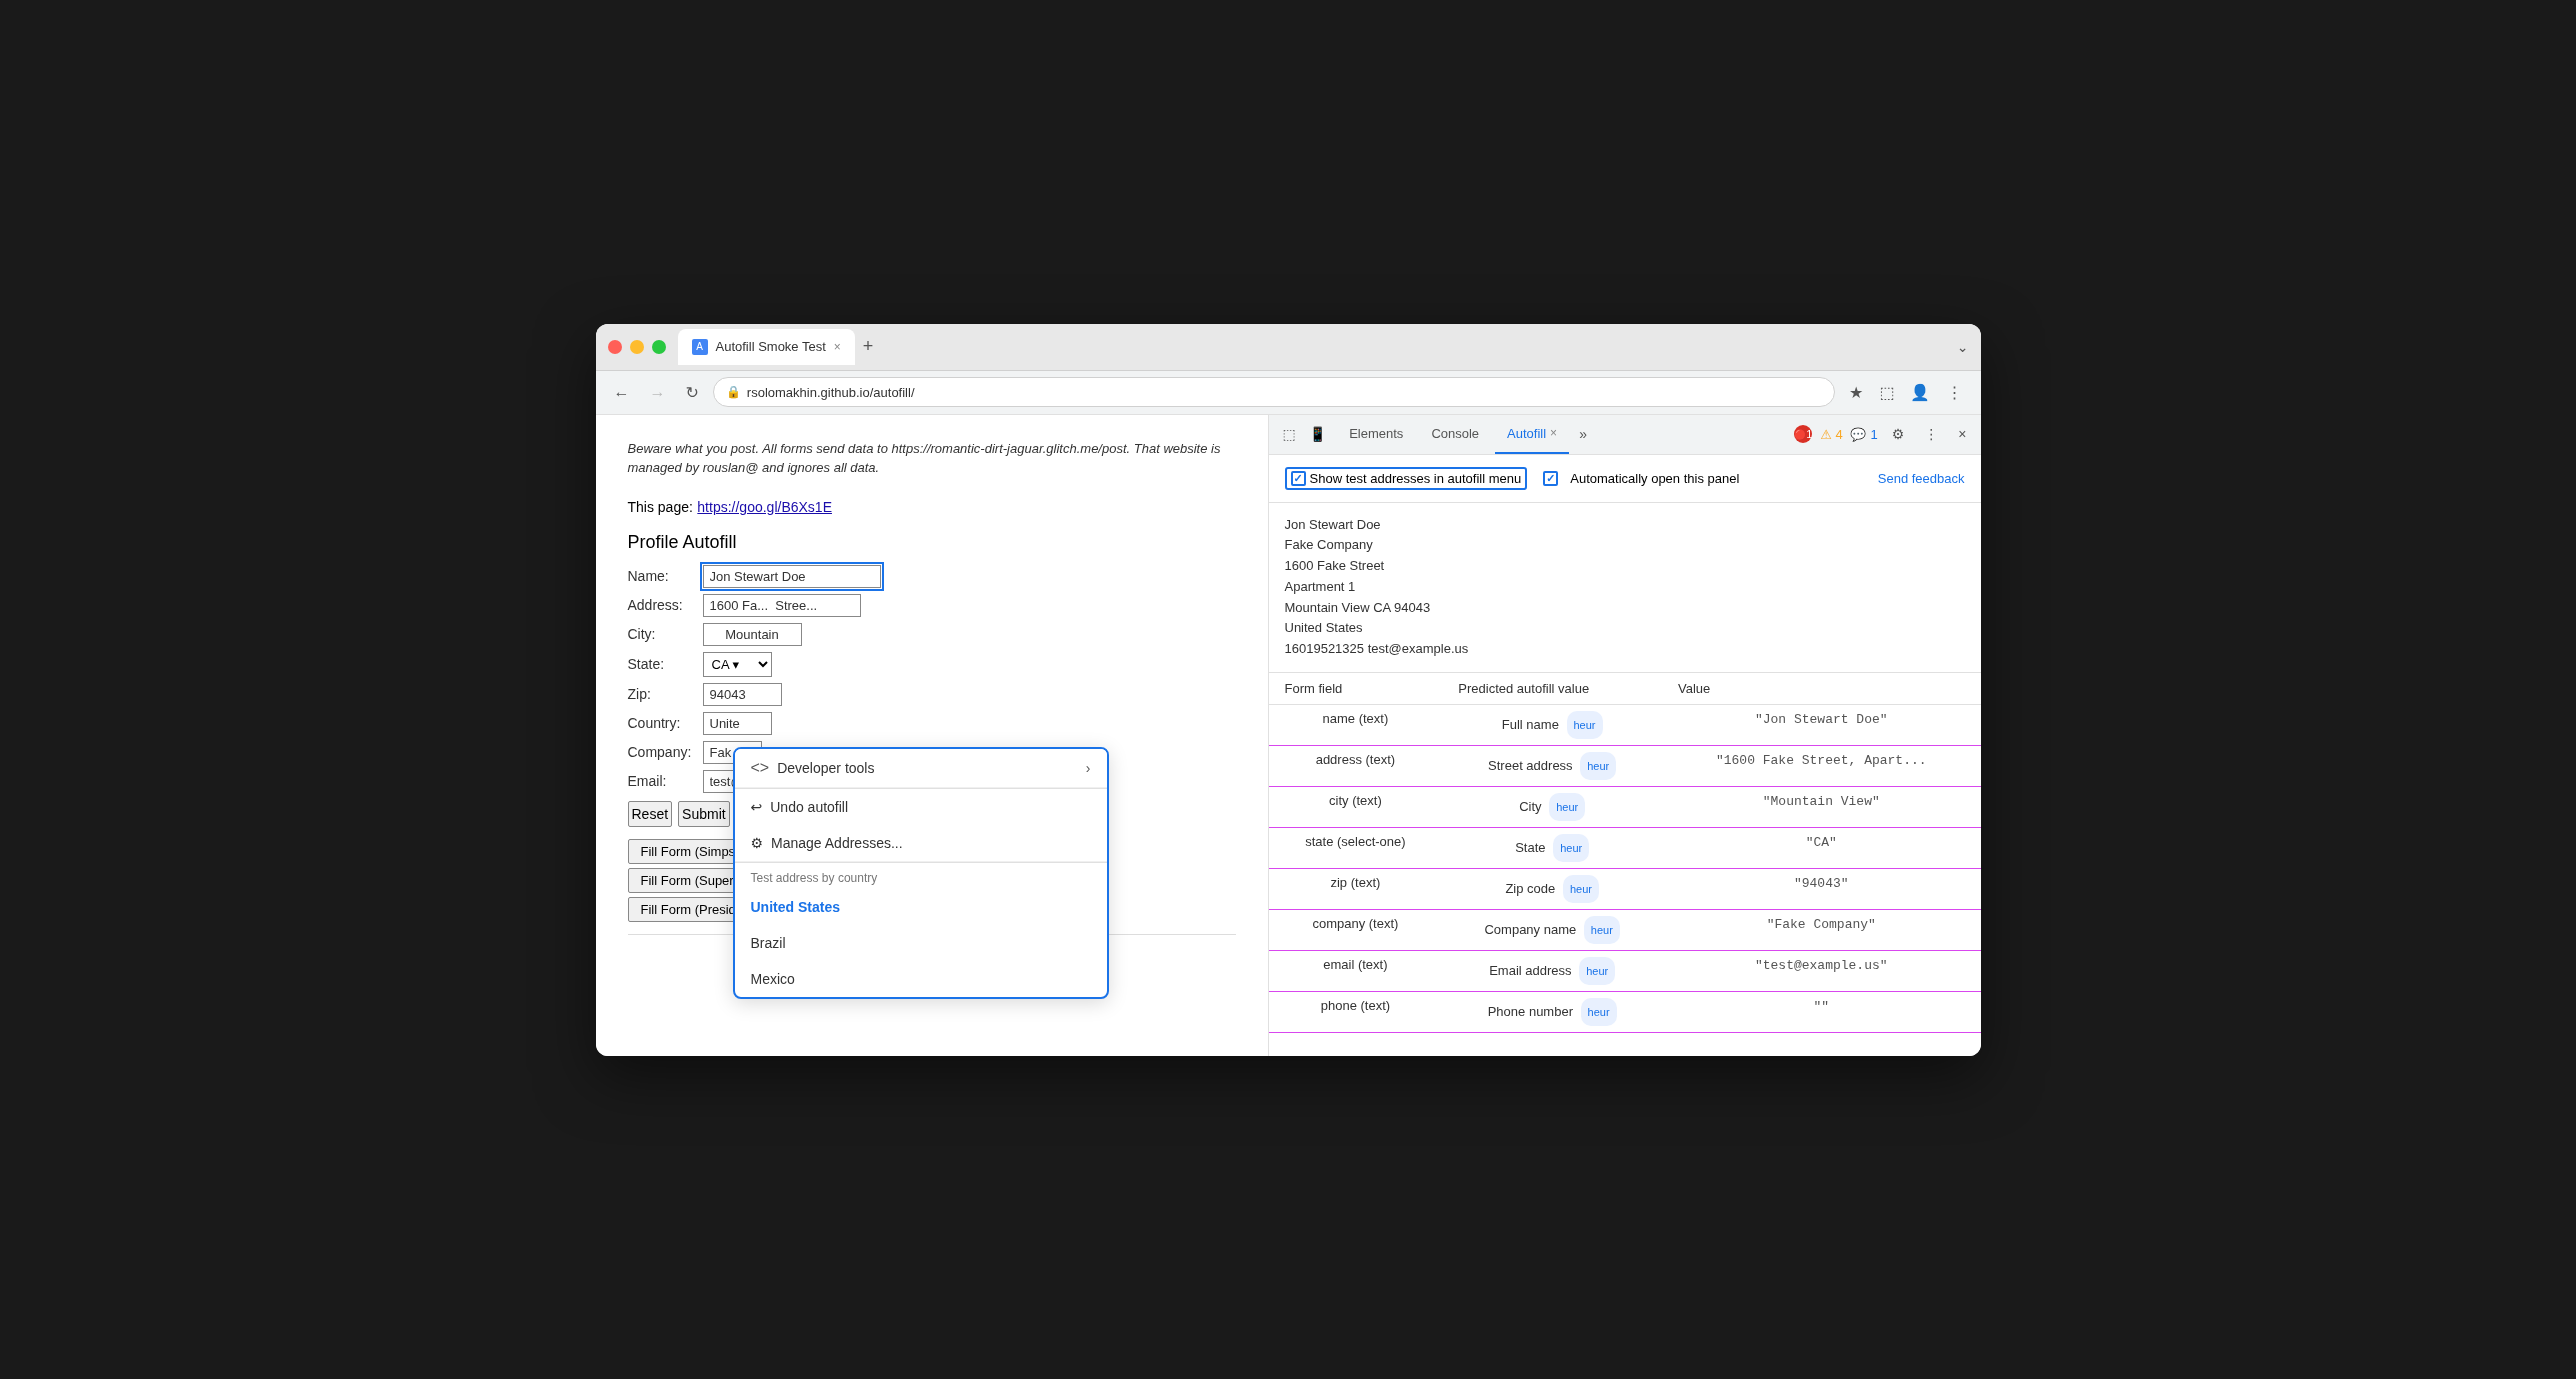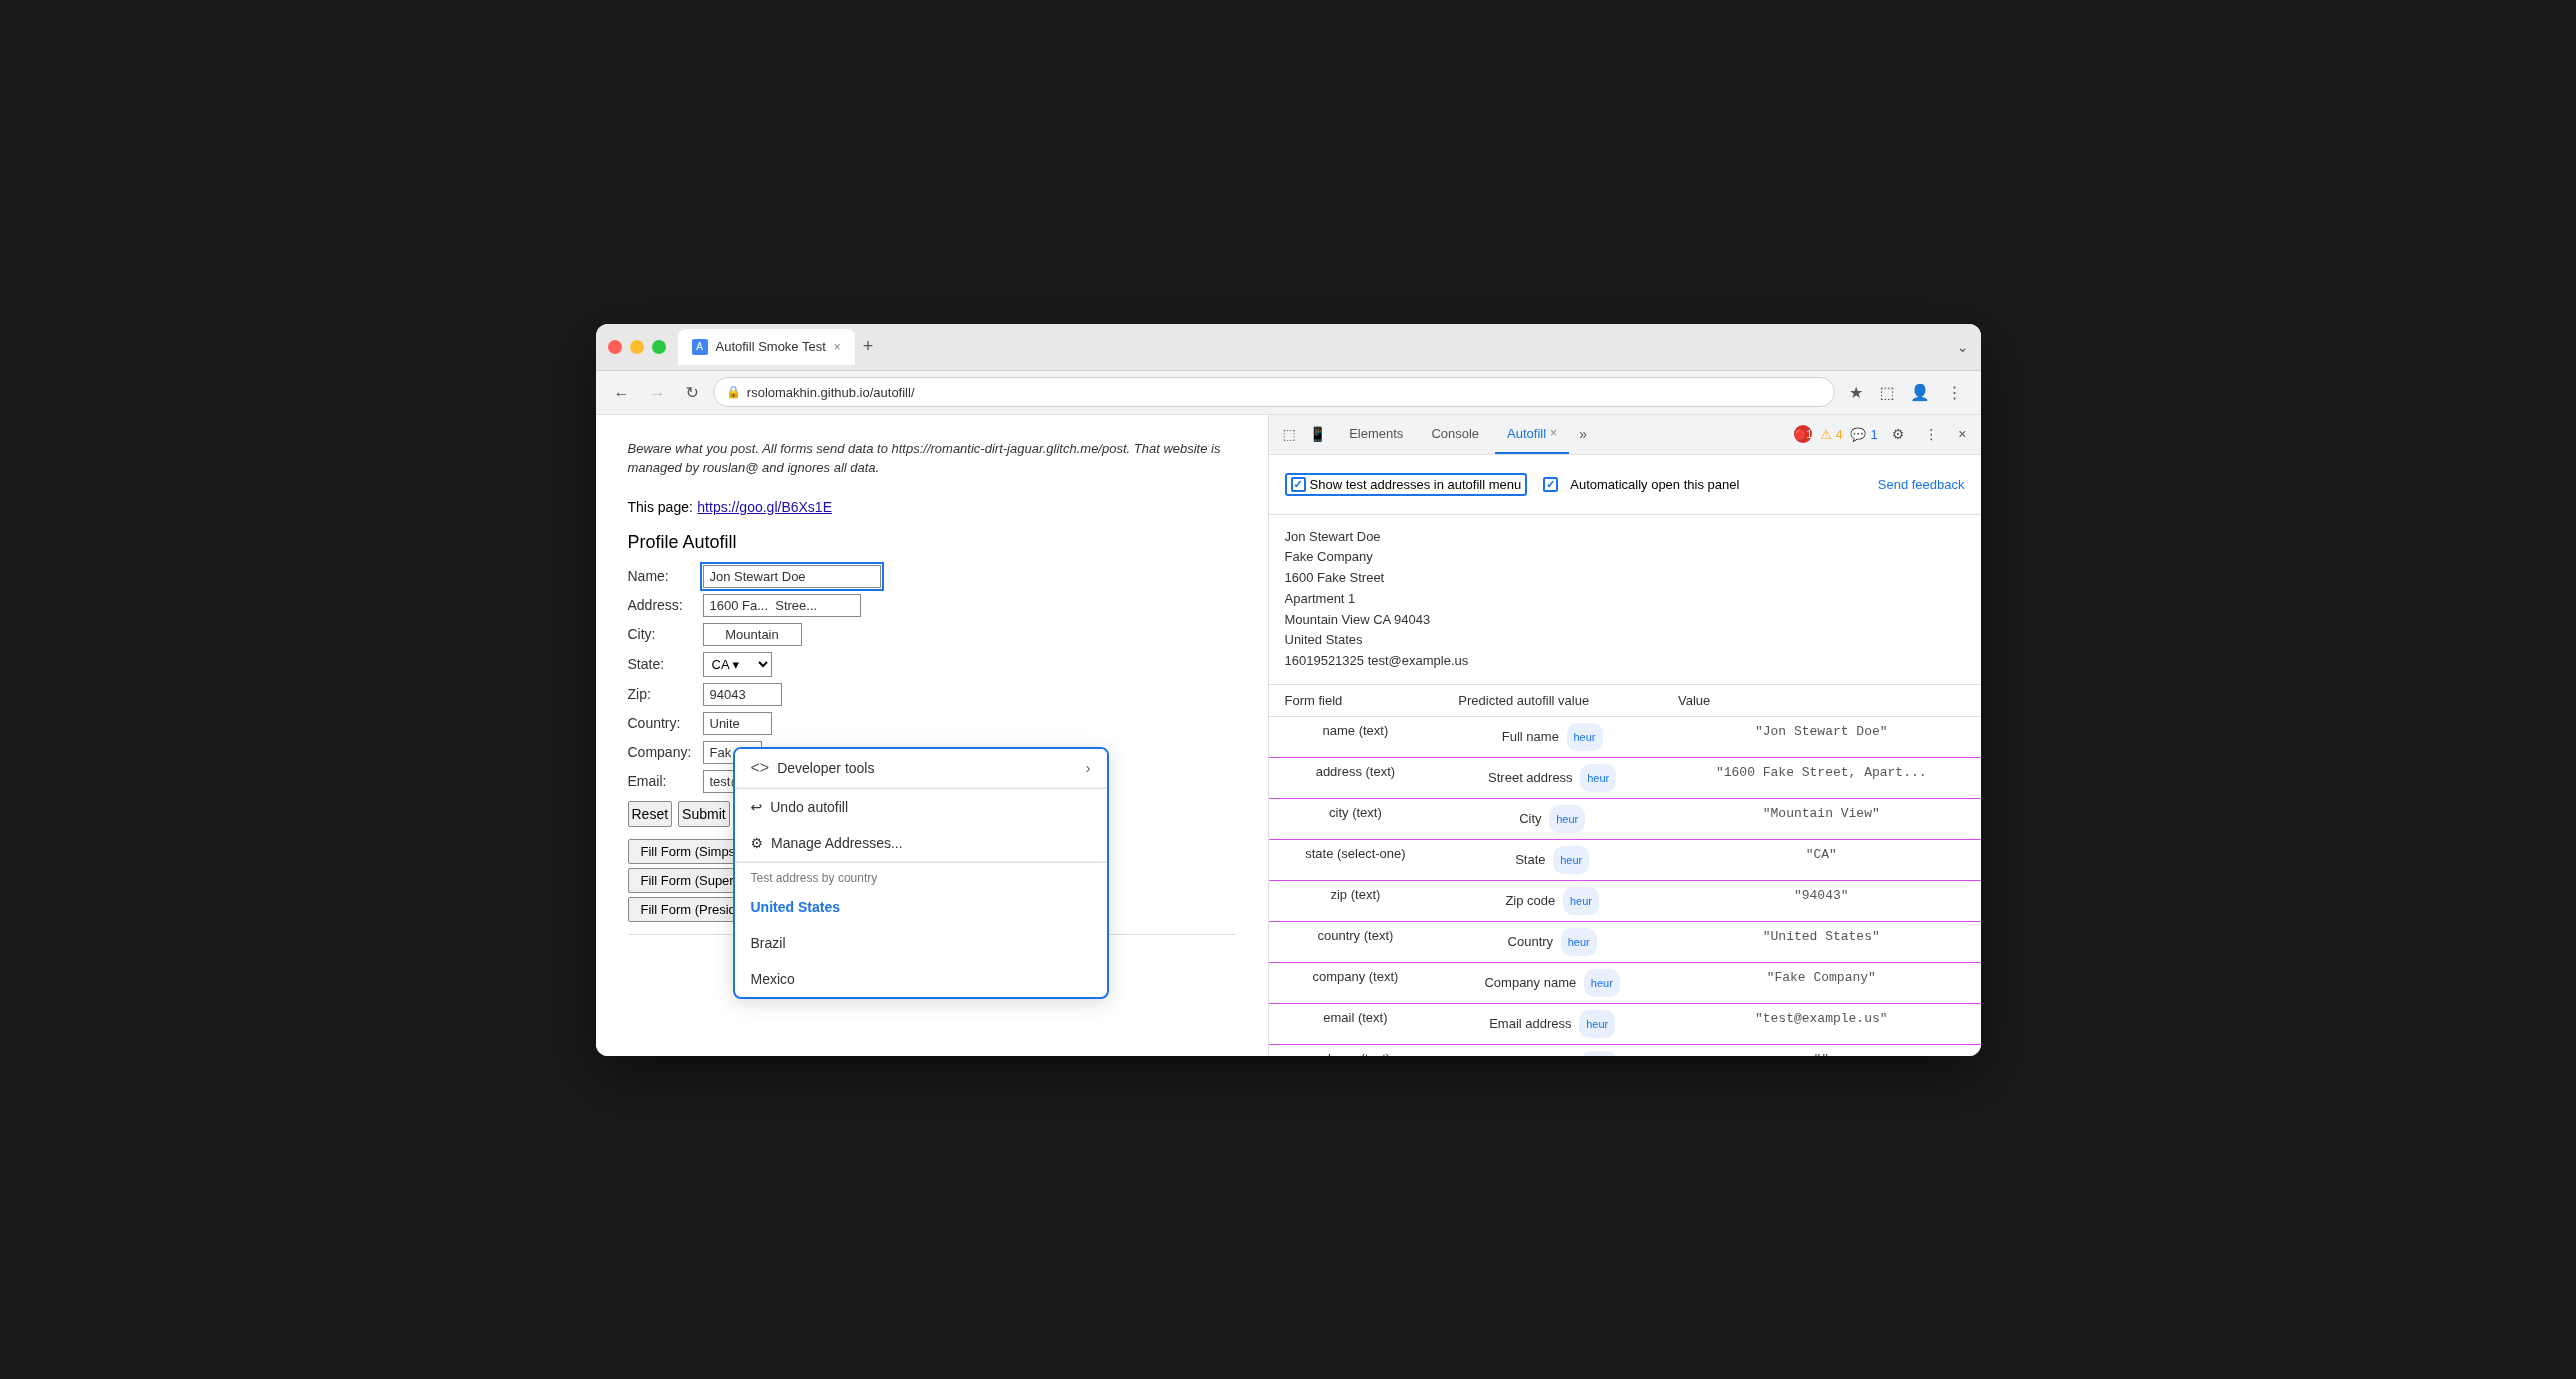--- a/index.html
+++ b/index.html
@@ -393,21 +393,21 @@
     .message-badge {
       color: #1a73e8;
       font-size: 13px;
     }
     .devtools-content {
       flex: 1;
       overflow-y: auto;
       padding: 0;
     }
     .autofill-panel-header {
-      padding: 18px 16px;
+      padding: 12px 16px;
       border-bottom: 1px solid #e0e0e0;
       display: flex;
       align-items: center;
       gap: 16px;
       flex-wrap: wrap;
     }
     .checkbox-outlined {
       width: 15px;
       height: 15px;
       border: 2px solid #1a73e8;
@@ -700,25 +700,20 @@
     <td>state (select-one)</td>
     <td>State <span class="heur-badge">heur</span></td>
     <td><span class="value-text">"CA"</span></td>
   </tr>
               <tr>
     <td>zip (text)</td>
     <td>Zip code <span class="heur-badge">heur</span></td>
     <td><span class="value-text">"94043"</span></td>
   </tr>
               <tr>
-    <td>country (text)</td>
-    <td>Country <span class="heur-badge">heur</span></td>
-    <td><span class="value-text">"United States"</span></td>
-  </tr>
-              <tr>
     <td>company (text)</td>
     <td>Company name <span class="heur-badge">heur</span></td>
     <td><span class="value-text">"Fake Company"</span></td>
   </tr>
               <tr>
     <td>email (text)</td>
     <td>Email address <span class="heur-badge">heur</span></td>
     <td><span class="value-text">"test@example.us"</span></td>
   </tr>
               <tr>

